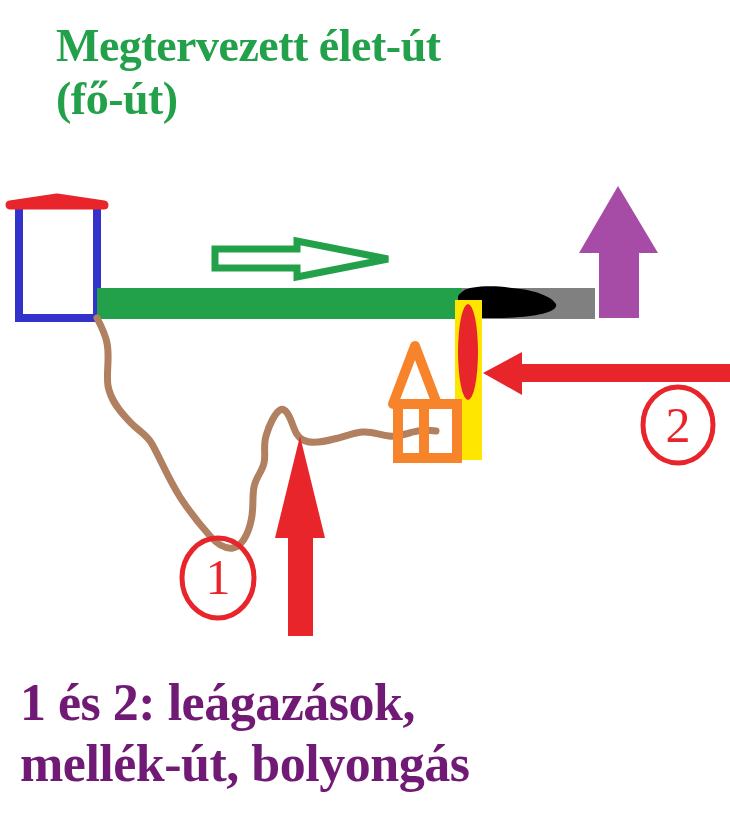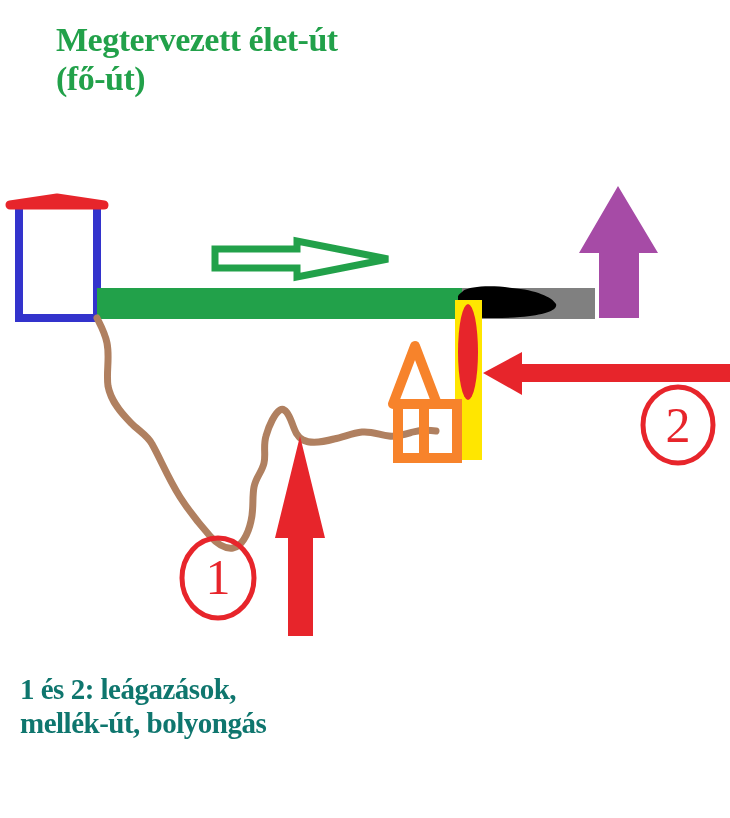--- a/index.html
+++ b/index.html
@@ -22,34 +22,34 @@
     height: 818px;
   }
   .title-block {
     position: absolute;
     left: 56px;
     top: 20px;
     width: 640px;
     color: #22a14a;
     font-family: "Liberation Serif", "DejaVu Serif", serif;
     font-weight: bold;
-    font-size: 34px;
+    font-size: 46px;
     line-height: 1.15;
     letter-spacing: -0.5px;
     white-space: pre-line;
   }
   .caption-block {
     position: absolute;
     left: 20px;
     top: 672px;
     width: 700px;
-    color: #0f766e;
+    color: #701a75;
     font-family: "Liberation Serif", "DejaVu Serif", serif;
     font-weight: bold;
-    font-size: 29px;
+    font-size: 52px;
     line-height: 1.18;
     letter-spacing: -0.5px;
     white-space: pre-line;
   }
   .num-label {
     position: absolute;
     color: #e7252b;
     font-family: "Liberation Serif", "DejaVu Serif", serif;
     font-size: 50px;
     font-weight: normal;

